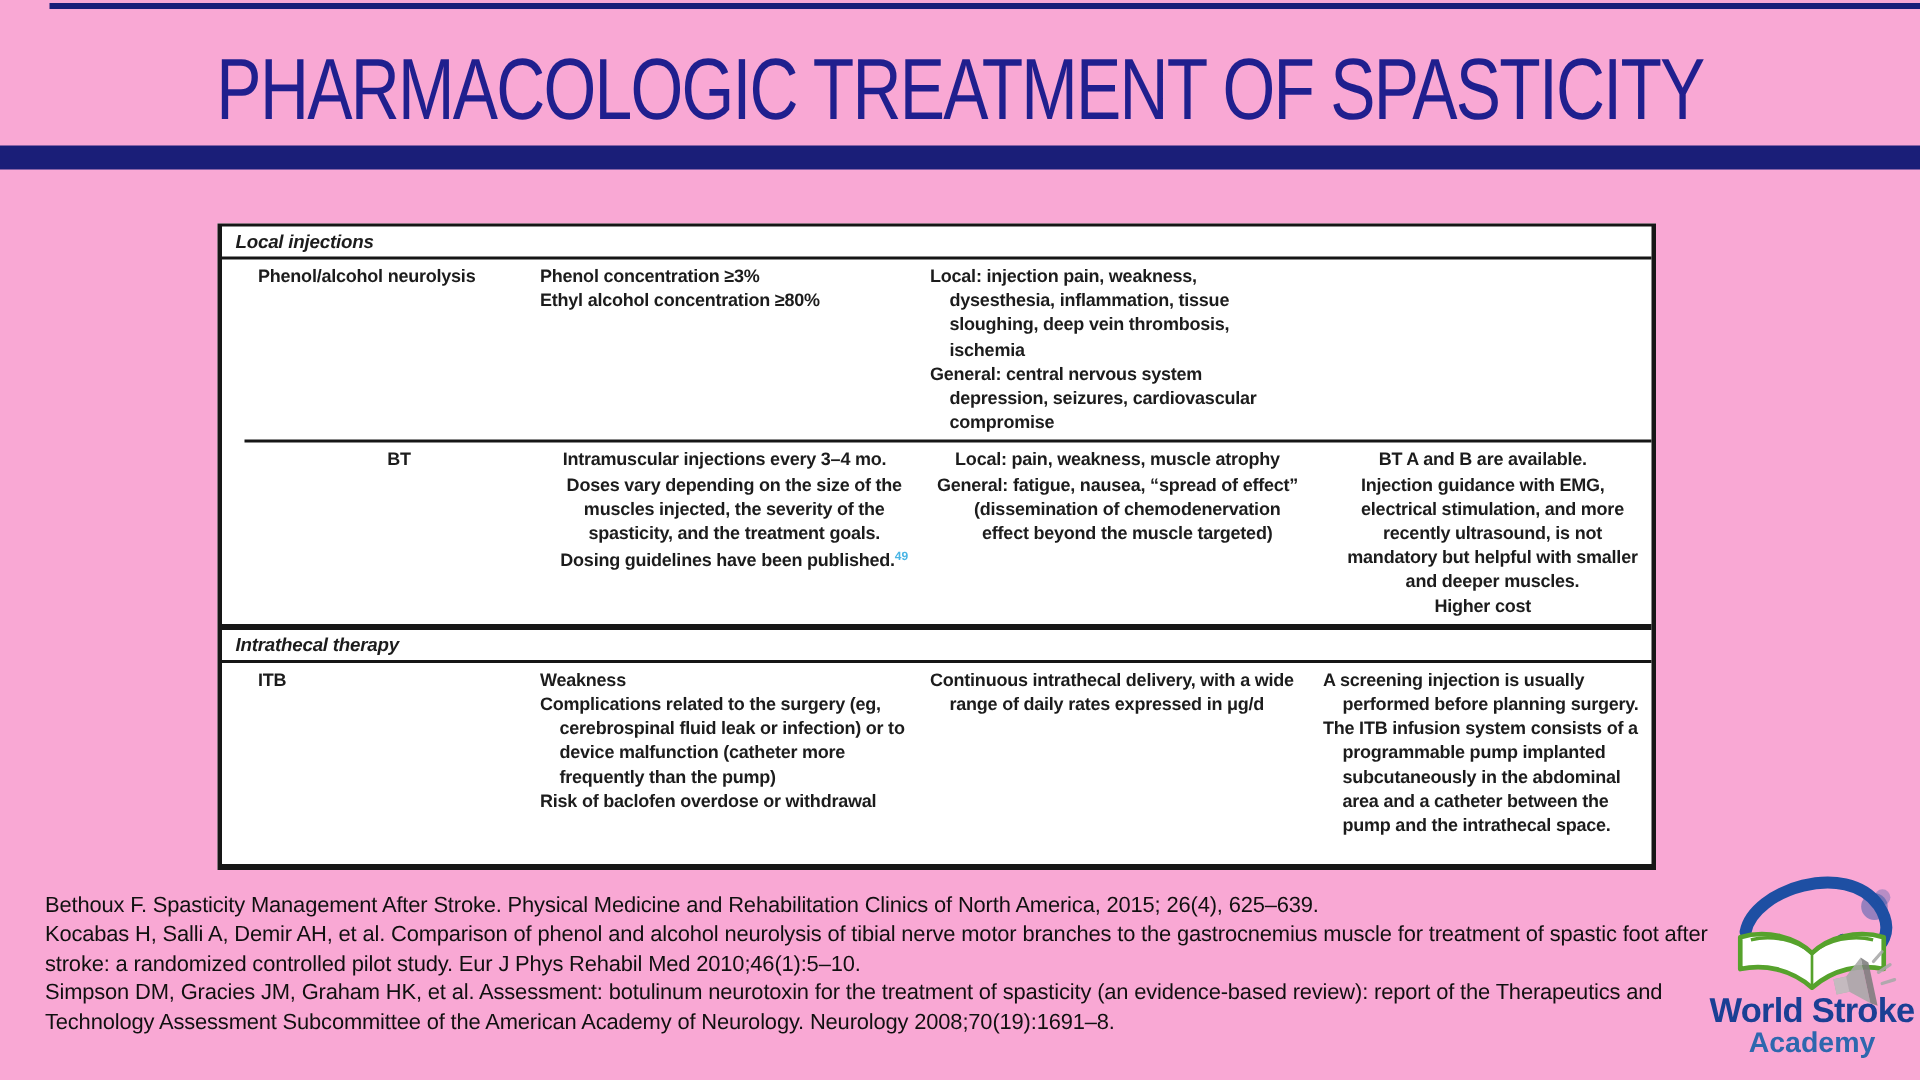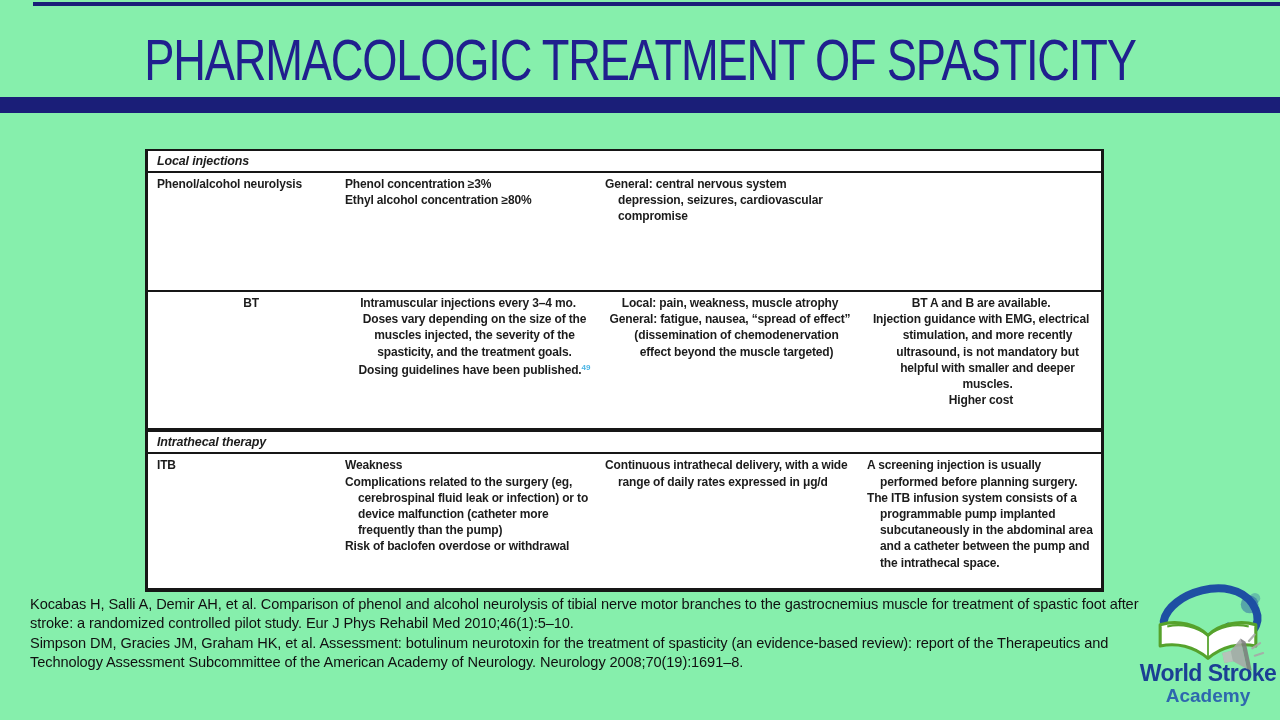--- a/index.html
+++ b/index.html
@@ -1,38 +1,38 @@
 <!DOCTYPE html>
 <html style="--navy: #201f8e; --bar: #1a1e78; --ink: #1c1c1c; --cite: #4ab5e5; --arc: #1e4fa3; --green: #56a22c; --wsblue: #1b3f94; --acblue: #2e67ae; --gray: #969696;"><head>
 <meta charset="utf-8">
 <style>
   :root{
     --navy:#201f8e; --bar:#1a1e78; --ink:#1c1c1c; --cite:#4ab5e5;
     --arc:#1e4fa3; --green:#56a22c; --wsblue:#1b3f94; --acblue:#2e67ae; --gray:#969696;
   }
   html,body{margin:0;padding:0;background:#ffffff;}
-  .slide{position:relative;width:1280px;height:720px;background:#86efac;overflow:hidden;
+  .slide{position:relative;width:1280px;height:720px;background:#f9a8d4;overflow:hidden;
          font-family:"Liberation Sans",sans-serif;}
   .top-line{position:absolute;top:2px;left:33px;width:1247px;height:4px;background:var(--bar);}
   .title{position:absolute;top:30px;left:0;width:1280px;text-align:center;
          font-size:58px;line-height:60px;font-weight:400;color:var(--navy);
          transform:scaleX(0.78);transform-origin:center;letter-spacing:-1.5px;white-space:nowrap;}
   .title-bar{position:absolute;top:97px;left:0;width:1280px;height:16px;background:var(--bar);}
 
   
   .table{position:absolute;left:145px;top:149px;width:959px;box-sizing:border-box;
          background:#fff;color:var(--ink);
          border-left:3px solid #161616;border-right:3px solid #161616;
          border-top:2px solid #161616;border-bottom:4px solid #161616;
          font-size:12px;font-weight:700;letter-spacing:-0.15px;}
   .sec-heading{font-style:italic;font-weight:700;font-size:12.5px;padding:3px 0 2px 9px;
                border-bottom:2px solid #161616;line-height:15px;}
-  .sec-heading.sep{border-top:4px solid #161616;margin-top:16px;}
+  .sec-heading.sep{border-top:4px solid #161616;}
   .trow{display:grid;grid-template-columns:188px 260px 262px 1fr;padding:3px 4px 4px 9px;
-        box-sizing:border-box;}
+        box-sizing:border-box;margin-left:15px;}
   .trow + .trow{border-top:2px solid #161616;}
   .tcell{min-width:0;}
   .tcell.c1{padding-right:14px;}
   .tcell.c2{padding-right:12px;}
   .tcell.c3{padding-right:2px;}
   .hang{padding-left:13px;text-indent:-13px;line-height:16.2px;}
   sup.cite{color:var(--cite);font-size:8px;vertical-align:4px;letter-spacing:0;}
 
   
   .refs{position:absolute;left:30px;top:595px;width:1128px;color:#101010;
@@ -58,20 +58,21 @@
       <div class="sec-heading">Local injections</div>
       <div class="trow" style="min-height: 117px;">
         <div class="tcell c0">
           <div class="hang">Phenol/alcohol neurolysis</div>
         </div>
         <div class="tcell c1">
           <div class="hang">Phenol concentration ≥3%</div>
           <div class="hang">Ethyl alcohol concentration ≥80%</div>
         </div>
         <div class="tcell c2">
+          <div class="hang">Local: injection pain, weakness, dysesthesia, inflammation, tissue sloughing, deep vein thrombosis, ischemia</div>
           <div class="hang">General: central nervous system depression, seizures, cardiovascular compromise</div>
         </div>
       </div>
       <div class="trow" style="min-height: 115px; text-align: center;">
         <div class="tcell c0">
           <div class="hang">BT</div>
         </div>
         <div class="tcell c1">
           <div class="hang">Intramuscular injections every 3–4 mo. Doses vary depending on the size of the muscles injected, the severity of the spasticity, and the treatment goals. Dosing guidelines have been published.<sup class="cite">49</sup></div>
         </div>
@@ -99,20 +100,21 @@
           <div class="hang">Continuous intrathecal delivery, with a wide range of daily rates expressed in μg/d</div>
         </div>
         <div class="tcell c3">
           <div class="hang">A screening injection is usually performed before planning surgery.</div>
           <div class="hang">The ITB infusion system consists of a programmable pump implanted subcutaneously in the abdominal area and a catheter between the pump and the intrathecal space.</div>
         </div>
       </div>
     </div>
 
   <div class="refs" id="refs-root">
+      <div class="ref">Bethoux F. Spasticity Management After Stroke. Physical Medicine and Rehabilitation Clinics of North America, 2015; 26(4), 625–639.</div>
       <div class="ref">Kocabas H, Salli A, Demir AH, et al. Comparison of phenol and alcohol neurolysis of tibial nerve motor branches to the gastrocnemius muscle for treatment of spastic foot after stroke: a randomized controlled pilot study. Eur J Phys Rehabil Med 2010;46(1):5–10.</div>
       <div class="ref">Simpson DM, Gracies JM, Graham HK, et al. Assessment: botulinum neurotoxin for the treatment of spasticity (an evidence-based review): report of the Therapeutics and Technology Assessment Subcommittee of the American Academy of Neurology. Neurology 2008;70(19):1691–8.</div>
     </div>
 
   <div class="logo">
     <svg class="logo-art" viewBox="0 0 140 92">
       <path d="M20,44 C26,12 96,-10 120,24 C132,42 125,59 104,62 C96,63 90,57 93,50" fill="none" stroke="#1e4fa3" stroke-width="9" stroke-linecap="round"></path>
       <circle cx="117" cy="25" r="10" fill="#1e4fa3" opacity="0.45"></circle>
       <circle cx="123" cy="18" r="6" fill="#1e4fa3" opacity="0.3"></circle>
       <g>

